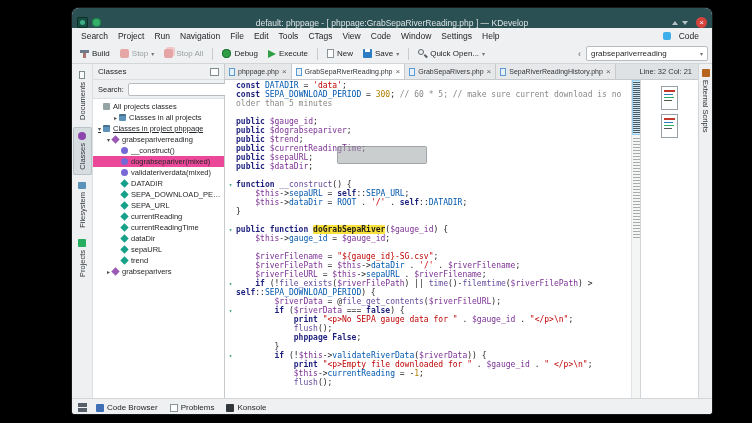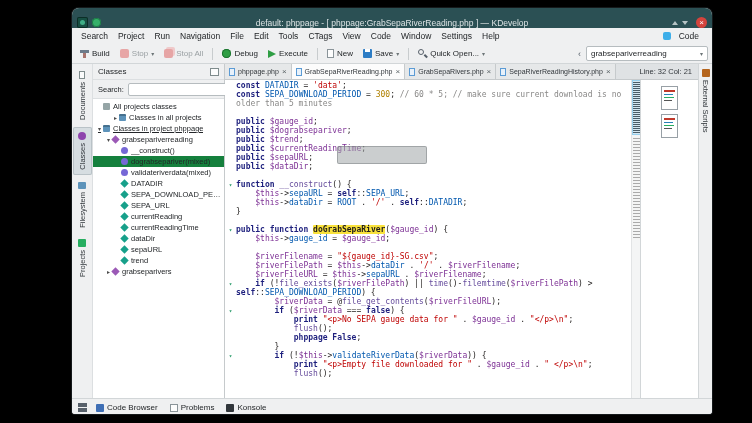--- a/index.html
+++ b/index.html
@@ -76,21 +76,21 @@
                  display:flex;flex-direction:column;font-size:7.5px;color:#232629}
   .cp-header{height:15px;background:#eff0f1;display:flex;align-items:center;padding:0 5px;
              border-bottom:1px solid #dcdfe1;font-size:8px}
   .cp-float{margin-left:auto;width:7px;height:6px;border:1px solid #7f8c8d;background:#fdfdfd}
   .cp-search{height:18px;background:#eff0f1;display:flex;align-items:center;gap:4px;padding:0 5px;
              border-bottom:1px solid #dcdfe1}
   .cp-search input{flex:1;height:11px;border:1px solid #b6bcbf;border-radius:2px;font-size:7.5px;
              padding:0 3px;font-family:"Liberation Sans",sans-serif}
   .classes-tree{flex:1;overflow:hidden;padding-top:2px}
   .trow{display:flex;align-items:center;height:11px;white-space:nowrap}
-  .trow.sel{background:#15803d}
+  .trow.sel{background:#ec4899}
   .tarrow{width:7px;flex:none;font-size:6px;color:#4d4d4d;text-align:center}
   .tico{width:7px;height:7px;flex:none;margin-right:3px;display:inline-block}
   .ti-all-classes{background:#95a5a6;border-radius:1px}
   .ti-folder{background:linear-gradient(180deg,#46718f 0 30%,#5d93ba 30% 100%);border-radius:1px}
   .ti-class{background:#9b59b6;transform:rotate(45deg) scale(.85)}
   .ti-method{background:#7668d6;border-radius:50%}
   .ti-field{background:#17a08a;transform:rotate(45deg) scale(.85)}
   .tl2{overflow:hidden;text-overflow:ellipsis}
   
   .editor-zone{flex:1;display:flex;flex-direction:column;min-width:0}
@@ -510,20 +510,24 @@
               <div class="cl">
                 <span class="gut">▾</span>
                 <span class="ct"><span class="tk-p">        </span><span class="tk-k">if</span><span class="tk-p"> (!</span><span class="tk-v">$this</span><span class="tk-p">-&gt;</span><span class="tk-mm">validateRiverData</span><span class="tk-p">(</span><span class="tk-v">$riverData</span><span class="tk-p">)) {</span></span>
               </div>
               <div class="cl">
                 <span class="gut"></span>
                 <span class="ct"><span class="tk-p">            </span><span class="tk-k">print</span><span class="tk-p"> </span><span class="tk-s">"&lt;p&gt;Empty file downloaded for "</span><span class="tk-p"> . </span><span class="tk-v">$gauge_id</span><span class="tk-p"> . </span><span class="tk-s">" &lt;/p&gt;\n"</span><span class="tk-p">;</span></span>
               </div>
               <div class="cl">
                 <span class="gut"></span>
+                <span class="ct"><span class="tk-p">            </span><span class="tk-v">$this</span><span class="tk-p">-&gt;</span><span class="tk-mm">currentReading</span><span class="tk-p"> = -</span><span class="tk-n">1</span><span class="tk-p">;</span></span>
+              </div>
+              <div class="cl">
+                <span class="gut"></span>
                 <span class="ct"><span class="tk-p">            </span><span class="tk-f">flush</span><span class="tk-p">();</span></span>
               </div>
             </div>
           <div class="ghost-tooltip"></div>
           <div class="minimap">
             <div class="mini-code"></div>
             <div class="mini-view"></div>
           </div>
         </div>
         <div class="ext-panel">

